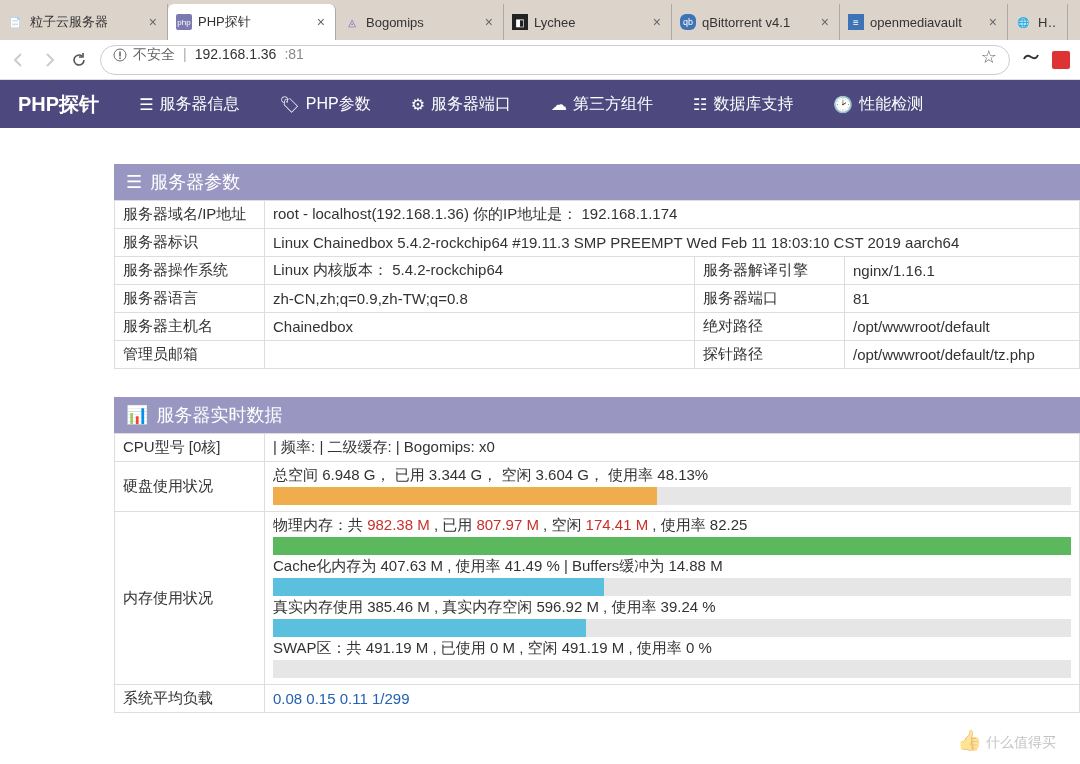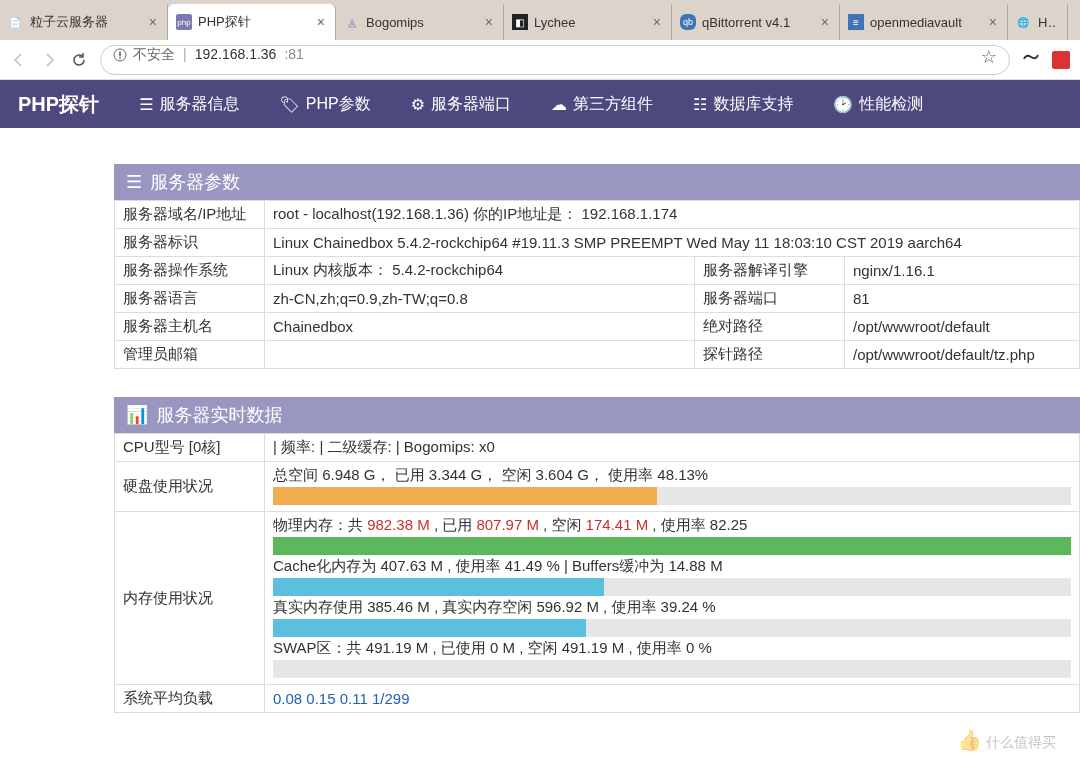--- a/index.html
+++ b/index.html
@@ -172,21 +172,21 @@
         <span>服务器参数</span>
       </div>
   <table class="info">
     <tbody>
           <tr>
             <td class="label">服务器域名/IP地址</td>
             <td colspan="3">root - localhost(192.168.1.36)  你的IP地址是： 192.168.1.174</td>
           </tr>
     <tr>
             <td class="label">服务器标识</td>
-            <td colspan="3">Linux Chainedbox 5.4.2-rockchip64 #19.11.3 SMP PREEMPT Wed May 11 18:03:10 CST 2019 aarch64</td>
+            <td colspan="3">Linux Chainedbox 5.4.2-rockchip64 #19.11.3 SMP PREEMPT Wed Feb 11 18:03:10 CST 2019 aarch64</td>
           </tr>
     <tr>
             <td class="label">服务器操作系统</td>
             <td style="width:430px;">Linux  内核版本： 5.4.2-rockchip64</td>
             <td class="label">服务器解译引擎</td>
             <td>nginx/1.16.1</td>
           </tr>
     <tr>
             <td class="label">服务器语言</td>
             <td>zh-CN,zh;q=0.9,zh-TW;q=0.8</td>

